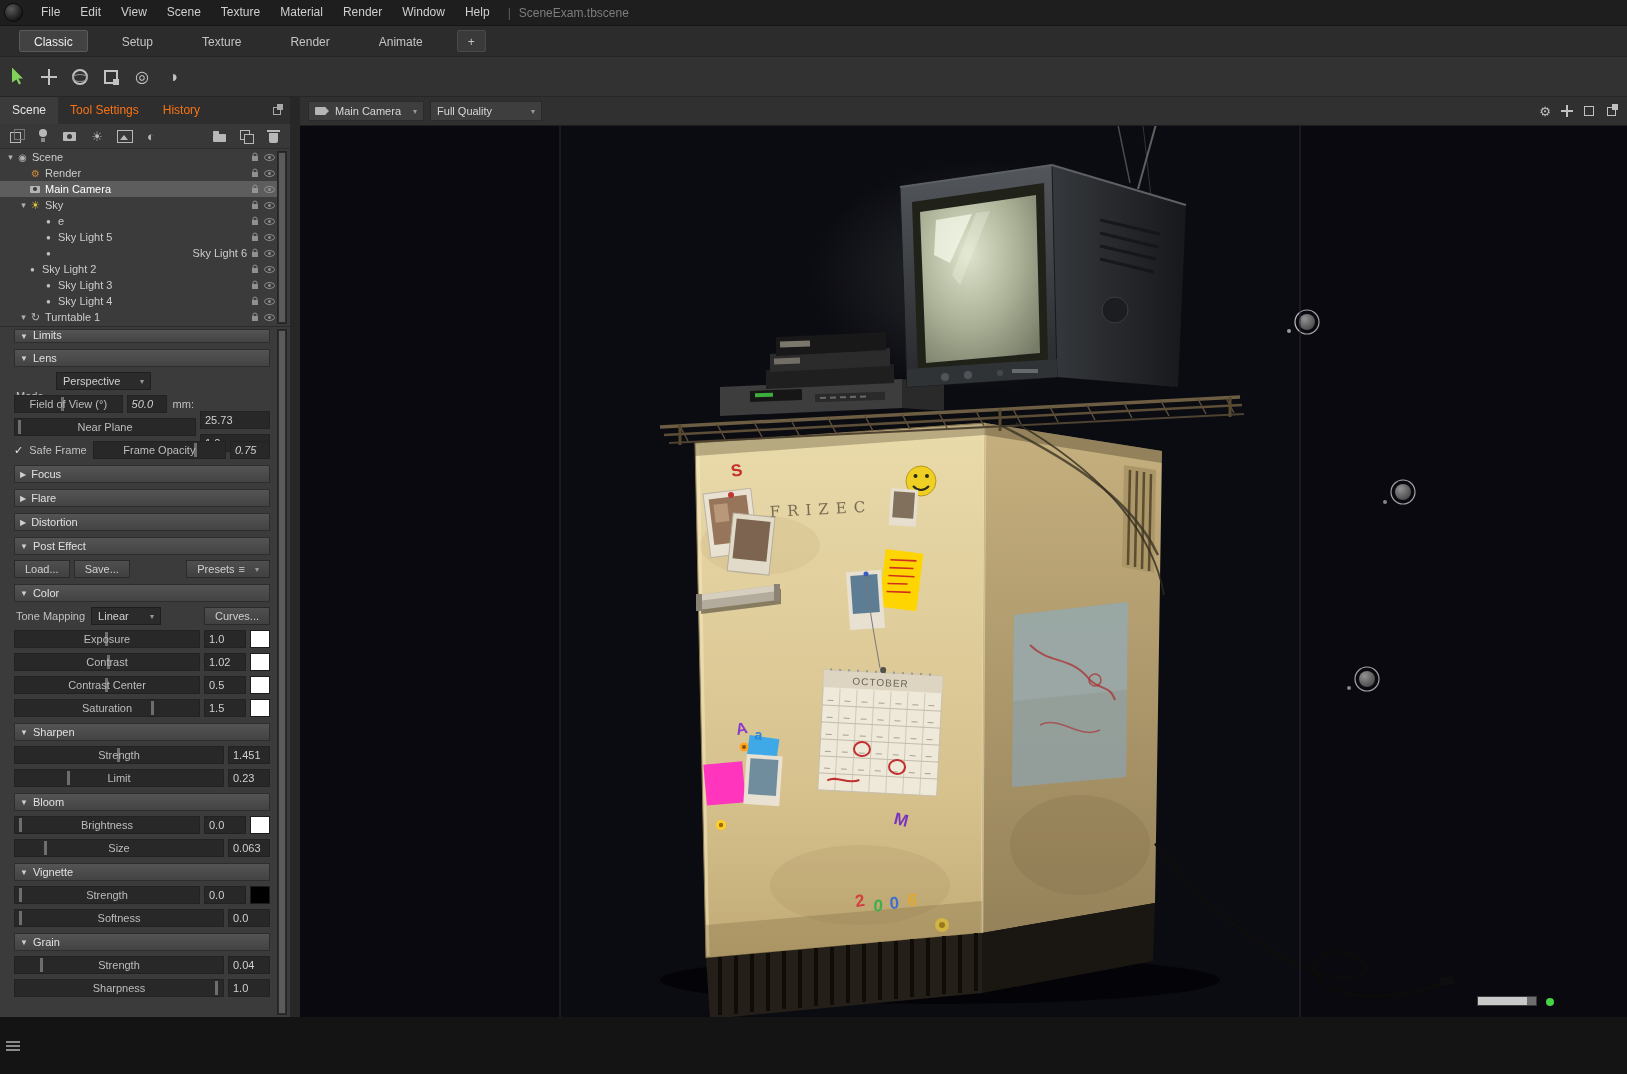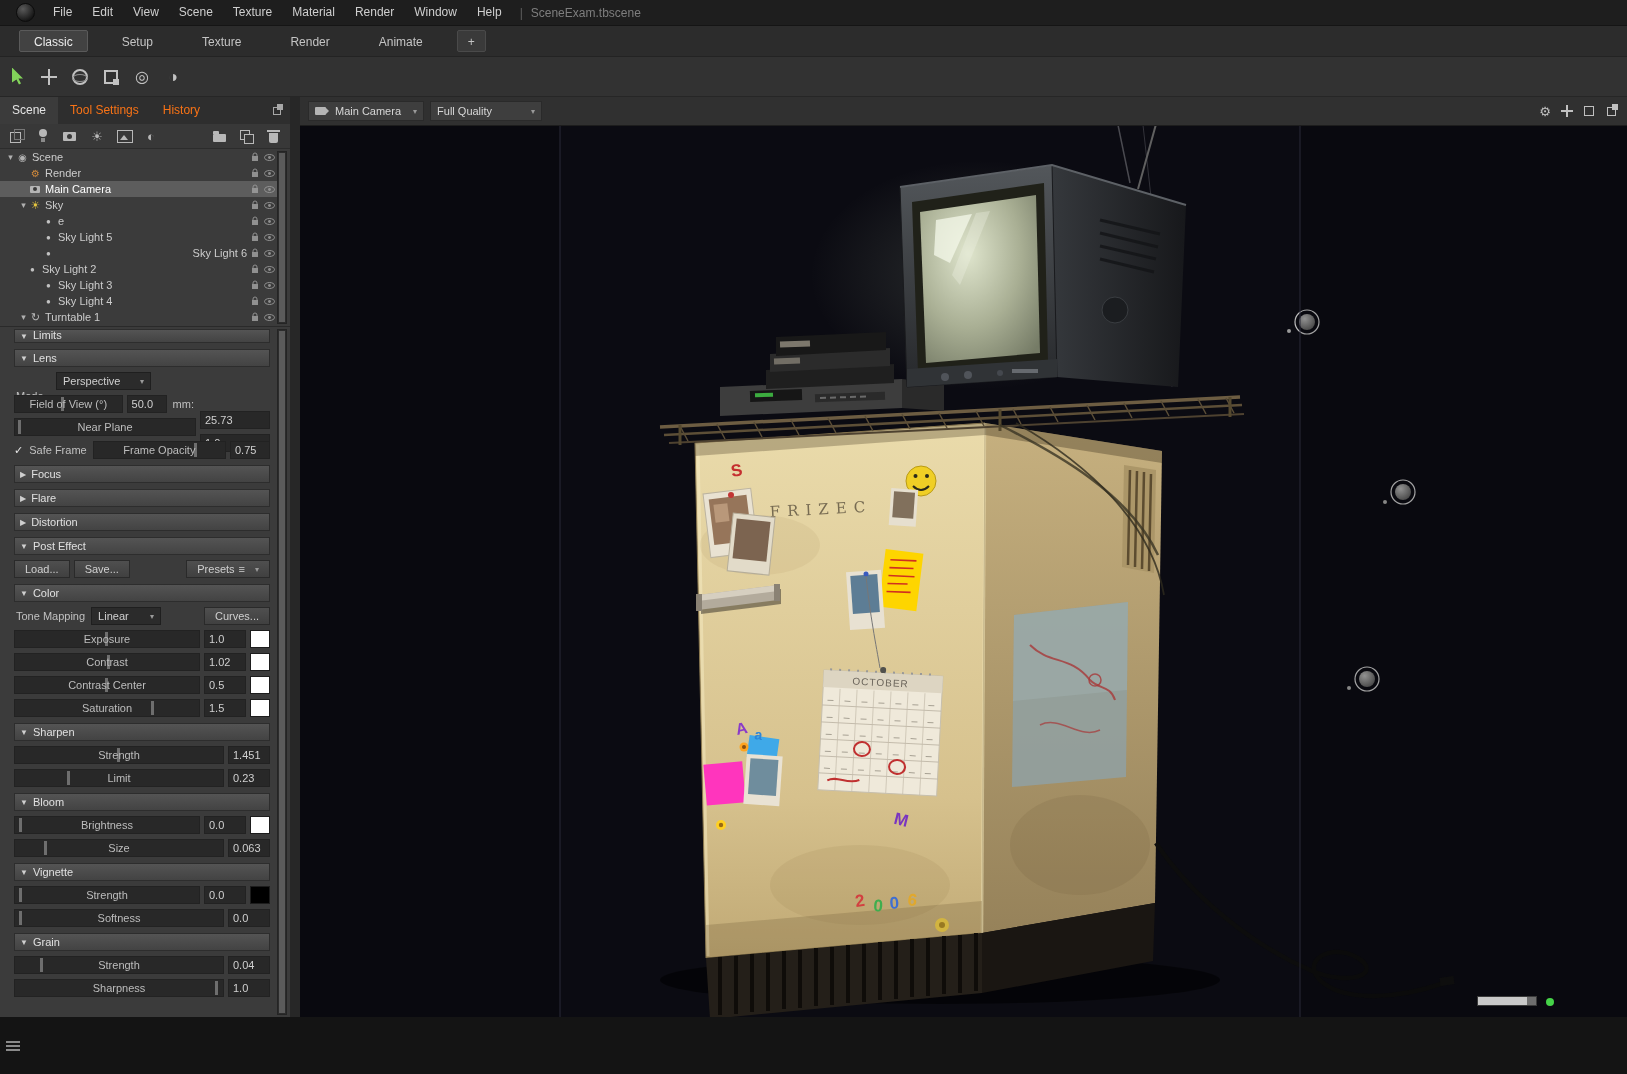--- a/index.html
+++ b/index.html
@@ -1,20 +1,20 @@
 <!DOCTYPE html>
 <html><head>
 <meta charset="utf-8">
 <style>
   html,body{margin:0;padding:0;background:#111;}
   #app{position:relative;width:1627px;height:1074px;overflow:hidden;background:#0b0b12;
        font-family:"Liberation Sans","DejaVu Sans",sans-serif;font-size:11px;color:#ccc;
        user-select:none;cursor:default;}
   
-  .menubar{height:25px;background:#1e1e1e;display:flex;align-items:center;padding:0 16px;}
+  .menubar{height:25px;background:#1e1e1e;display:flex;align-items:center;padding:0 4px;}
   .logo{width:17px;height:17px;border-radius:50%;flex:none;margin-right:8px;border:1px solid #0c0c0c;
         background:radial-gradient(circle at 35% 30%, #5a5a5a, #161616 75%);}
   .menus{display:flex;}
   .menu-item{padding:0 10px;font-size:12px;color:#cfcfcf;cursor:pointer;line-height:25px;}
   .mb-div{color:#5f5f5f;margin:0 8px;font-size:12px;}
   .doc-title{color:#7e7e7e;font-size:12px;}
   
   .tabbar{height:30px;background:#2c2c2c;display:flex;align-items:center;padding:0 3px;gap:3px;border-top:1px solid #151515;}
   .wtab{height:22px;line-height:22px;padding:0 14px;font-size:12px;color:#c4c4c4;cursor:pointer;border:1px solid transparent;border-radius:2px;box-sizing:border-box;margin-left:16px;}
   .wtab.active{background:#424242;border-color:#5a5a5a;color:#ececec;}
@@ -86,21 +86,21 @@
          display:flex;align-items:center;gap:5px;padding:0 5px;font-size:11px;color:#e0e0e0;cursor:pointer;}
   .sec-h .tri{font-size:8px;color:#cfcfcf;}
   .sec-h.partial{height:11px;margin-top:0;margin-bottom:6px;overflow:hidden;align-items:flex-end;padding-bottom:1px;}
   .prow{height:18px;display:flex;align-items:center;gap:4px;margin-bottom:5px;}
   .plain-label{font-size:11px;color:#c0c0c0;padding:0 2px;white-space:nowrap;}
   .w34{width:34px;flex:none;margin-top:30px;}
   .ptrack{flex:1;height:18px;background:#282828;border:1px solid #222;position:relative;display:flex;align-items:center;justify-content:center;box-sizing:border-box;}
   .plabel{font-size:11px;color:#bdbdbd;position:relative;z-index:1;white-space:nowrap;}
   .phandle{position:absolute;top:1px;bottom:1px;width:3px;background:#6e6e6e;}
   .pval{width:42px;flex:none;height:18px;line-height:16px;background:#282828;border:1px solid #222;font-size:11px;color:#d0d0d0;padding:0 4px;box-sizing:border-box;overflow:hidden;}
-  .pval.w40{width:40px;} .pval.w46{width:70px;margin-top:32px;}
+  .pval.w40{width:40px;font-style:italic;} .pval.w46{width:70px;margin-top:32px;}
   .pswatch{width:20px;height:18px;flex:none;border:1px solid #1d1d1d;box-sizing:border-box;cursor:pointer;}
   .select{height:18px;background:#2b2b2b;border:1px solid #1f1f1f;display:flex;align-items:center;padding:0 6px;font-size:11px;color:#d0d0d0;cursor:pointer;box-sizing:border-box;}
   .select.w95{width:95px;} .select.w70{width:70px;}
   .dd-ar{font-size:8px;color:#9a9a9a;margin-left:auto;padding-left:6px;}
   .pbtn{height:18px;background:linear-gradient(#4f4f4f,#404040);border:1px solid #2a2a2a;color:#d0d0d0;font-size:11px;
         padding:0 10px;cursor:pointer;font-family:inherit;display:flex;align-items:center;gap:4px;}
   .spacer{flex:1;}
   .check{font-size:11px;color:#e8e8e8;cursor:pointer;}
   
   .viewport{flex:1;position:relative;background:#0b0b12;overflow:hidden;}

